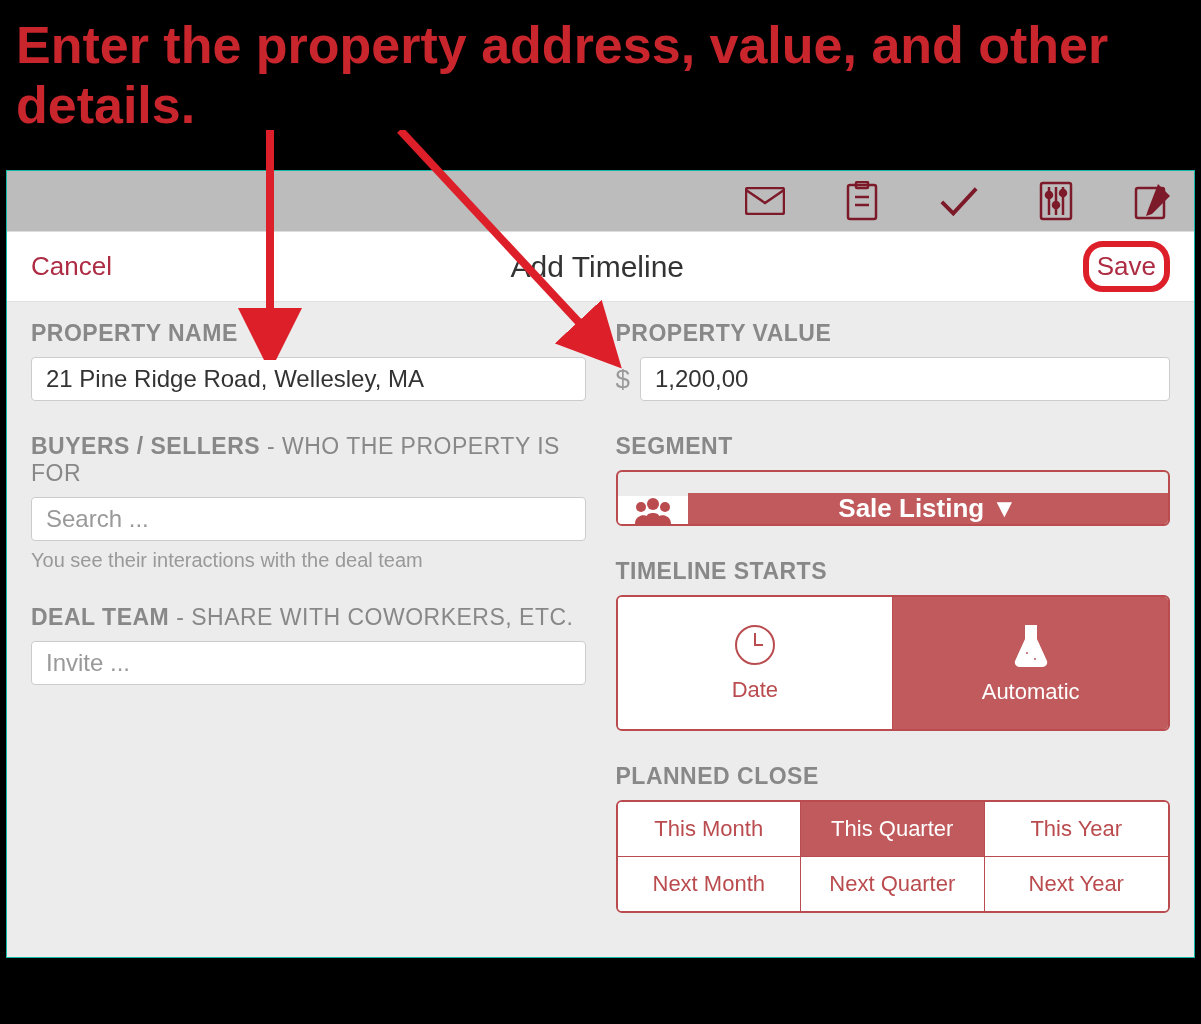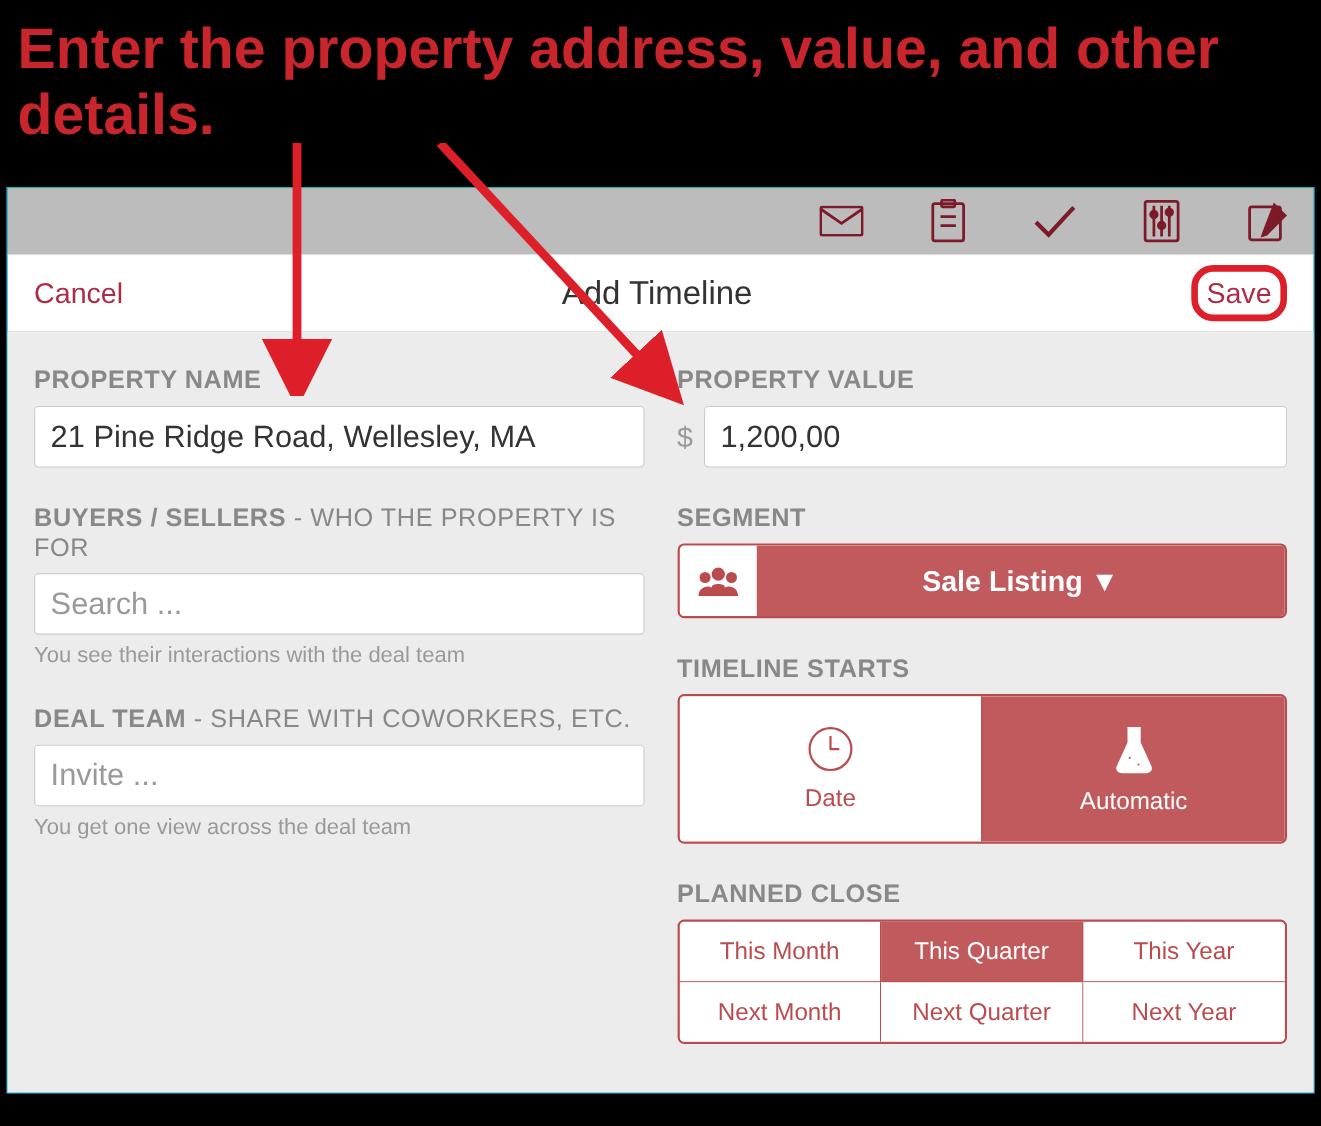--- a/index.html
+++ b/index.html
@@ -92,44 +92,44 @@
       color: #ae2c43;
       font-size: 26px;
       font-weight: 400;
       background: none;
       border: none;
       cursor: pointer;
     }
     
     .form-body {
       background: #ececec;
-      padding: 30px 24px 12px;
+      padding: 18px 24px 12px;
       display: flex;
       gap: 30px;
     }
     .col { flex: 1; }
     
     .field-label {
       font-variant: small-caps;
       letter-spacing: 0.5px;
       font-size: 23px;
       color: #888;
       font-weight: 600;
       margin-bottom: 10px;
       text-transform: uppercase;
     }
     .field-label .sub { font-weight: 400; text-transform: uppercase; }
     
     .text-input {
       width: 100%;
-      height: 56px;
+      height: 44px;
       border: 1px solid #ccc;
       border-radius: 4px;
       padding: 0 14px;
-      font-size: 28px;
+      font-size: 24px;
       color: #333;
       background: #fff;
     }
     .text-input::placeholder { color: #999; }
     
     .helper-text {
       font-size: 20px;
       color: #999;
       margin-top: 8px;
     }
@@ -137,21 +137,22 @@
     .field-group { margin-bottom: 32px; }
     
     .value-row { display: flex; align-items: center; gap: 10px; }
     .dollar { font-size: 26px; color: #999; }
     
     .segment-btn {
       display: flex;
       border: 2px solid #ba4b4e;
       border-radius: 6px;
       overflow: hidden;
-      height: 68px;
+      height: 56px;
+      align-items: flex-end;
     }
     .segment-icon {
       width: 70px;
       background: #fff;
       display: flex;
       align-items: center;
       justify-content: center;
     }
     .segment-icon svg { fill: #ba4b4e; }
     .segment-label {
@@ -301,21 +302,20 @@
           </div>
           <input class="text-input" placeholder="Search ..." style="">
           <div class="helper-text">You see their interactions with the deal team</div>
         </div>
 
         <div class="field-group">
           <div class="field-label">
             <span>Deal Team</span><span class="sub"> - share with coworkers, etc.</span>
           </div>
           <input class="text-input" placeholder="Invite ..." style="">
-          <div class="helper-text">You get one view across the deal team</div>
         </div>
 
       </div>
 
       <div class="col">
 
         <div class="field-group">
           <div class="field-label">Property Value</div>
           <div class="value-row">
             <span class="dollar">$</span>

